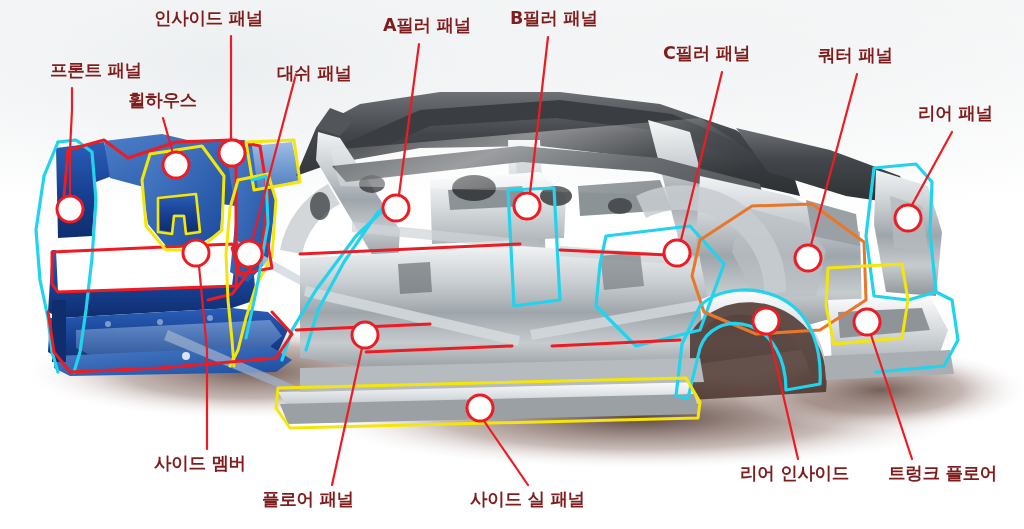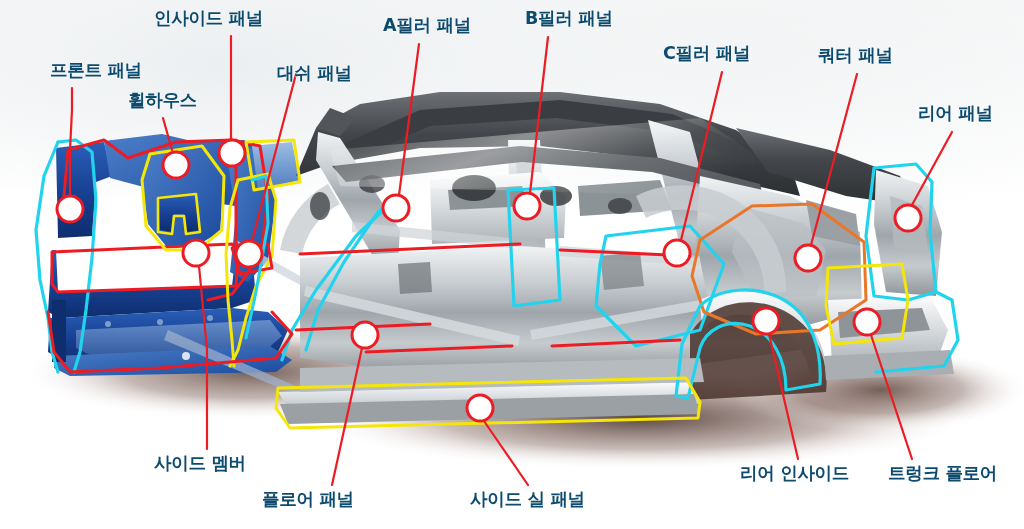--- a/index.html
+++ b/index.html
@@ -20,21 +20,21 @@
     position:absolute;inset:0;
     background:
       radial-gradient(ellipse 60% 40% at 22% 12%, #eceff1 0%, rgba(255,255,255,0) 70%),
       radial-gradient(ellipse 70% 45% at 70% 10%, #f2f4f5 0%, rgba(255,255,255,0) 72%),
       linear-gradient(180deg,#f7f8f8 0%, #ffffff 38%, #ffffff 100%);
   }
   svg.diagram{position:absolute;left:0;top:0;width:1024px;height:529px;}
   
   .label{
     position:absolute;
-    color:#0c4a6e;
+    color:#7f1d1d;
     font-weight:bold;
     font-size:17.5px;
     letter-spacing:-0.3px;
     white-space:nowrap;
     line-height:1;
     text-shadow:0 0 1px rgba(255,255,255,.9), 0 1px 1px rgba(255,255,255,.7);
     user-select:none;
   }
 </style>
 </head>
@@ -275,21 +275,21 @@
         <circle cx="867" cy="322" r="13" fill="#ffffff" stroke="#ec1c24" stroke-width="3"></circle>
       </g>
   </svg>
 
   <div id="label-layer">
       <div class="label" style="left: 6px; top: 62px; margin-left: 44px;">프론트 패널</div>
       <div class="label" style="left: 128px; top: 92px;">휠하우스</div>
       <div class="label" style="left: 154px; top: 10px;">인사이드 패널</div>
       <div class="label" style="left: 277px; top: 65px;">대쉬 패널</div>
       <div class="label" style="left: 383px; top: 17px;">A필러 패널</div>
-      <div class="label" style="left: 525px; top: 10px; text-align: right;">B필러 패널</div>
+      <div class="label" style="left: 510px; top: 10px; text-align: right;">B필러 패널</div>
       <div class="label" style="left: 663px; top: 45px;">C필러 패널</div>
       <div class="label" style="left: 818px; top: 47px;">쿼터 패널</div>
       <div class="label" style="left: 918px; top: 105px;">리어 패널</div>
       <div class="label" style="left: 154px; top: 455px;">사이드 멤버</div>
       <div class="label" style="left: 262px; top: 491px;">플로어 패널</div>
       <div class="label" style="left: 470px; top: 491px;">사이드 실 패널</div>
       <div class="label" style="left: 740px; top: 465px;">리어 인사이드</div>
       <div class="label" style="left: 888px; top: 465px; text-align: center;">트렁크 플로어</div>
     </div>
 </div>

